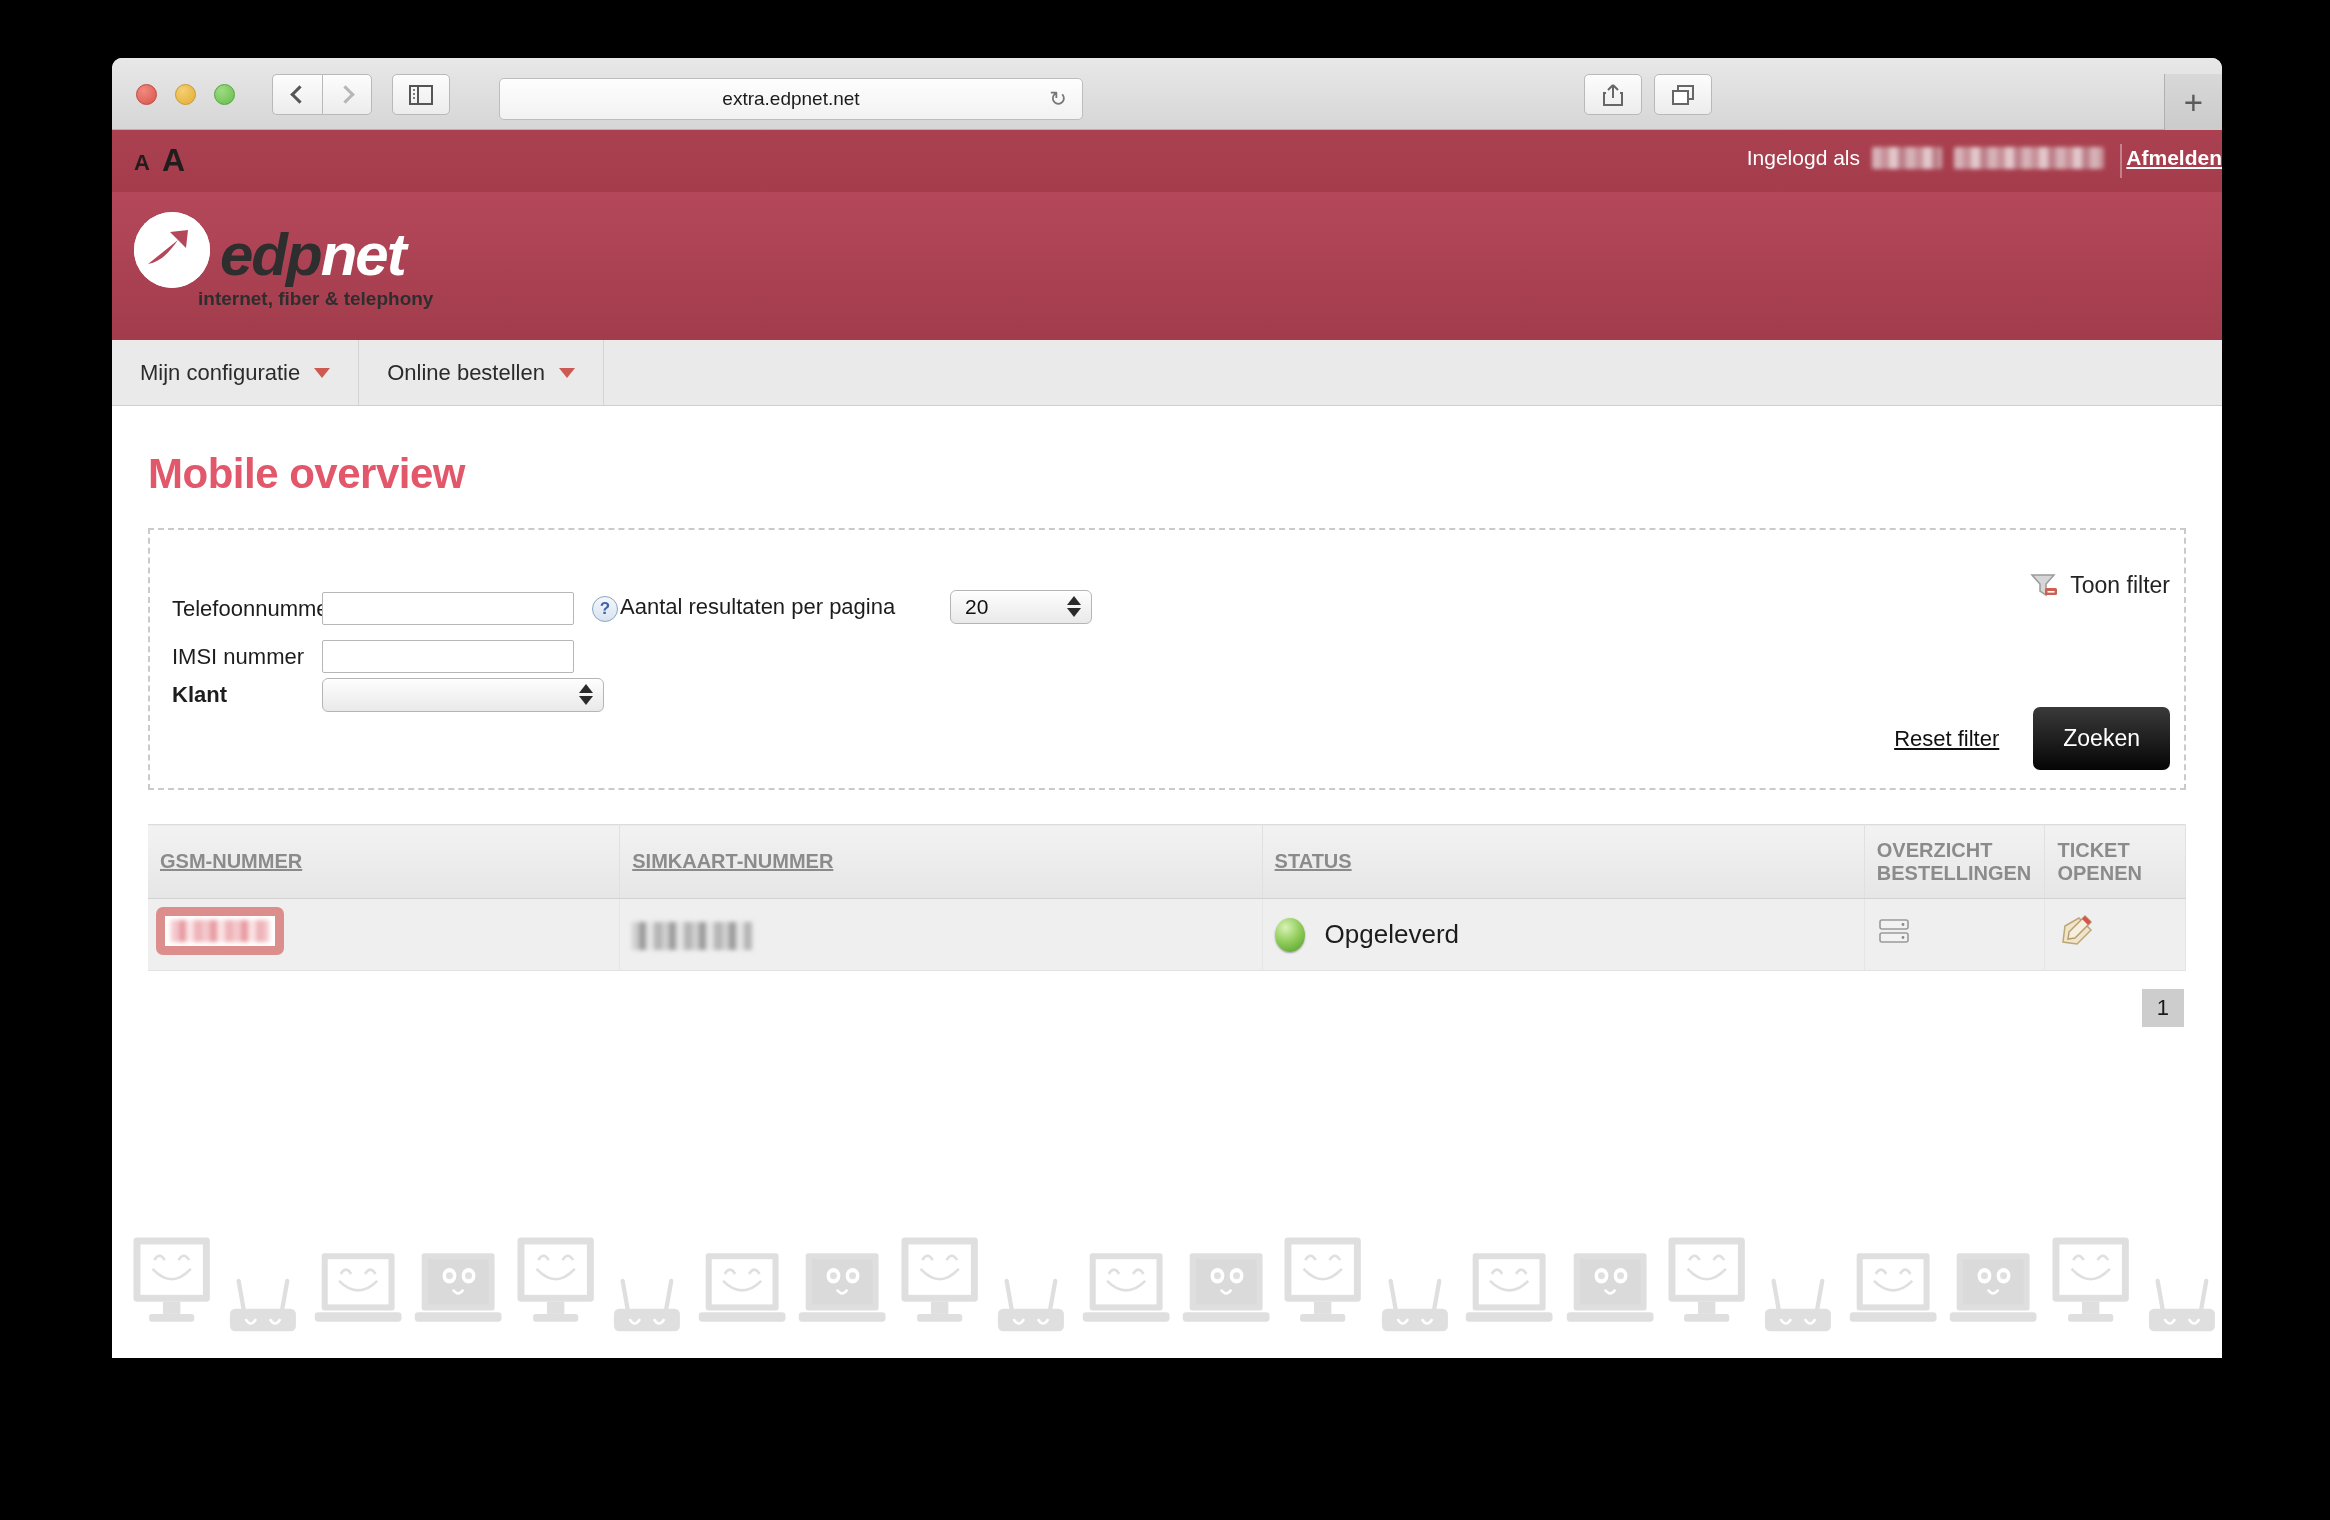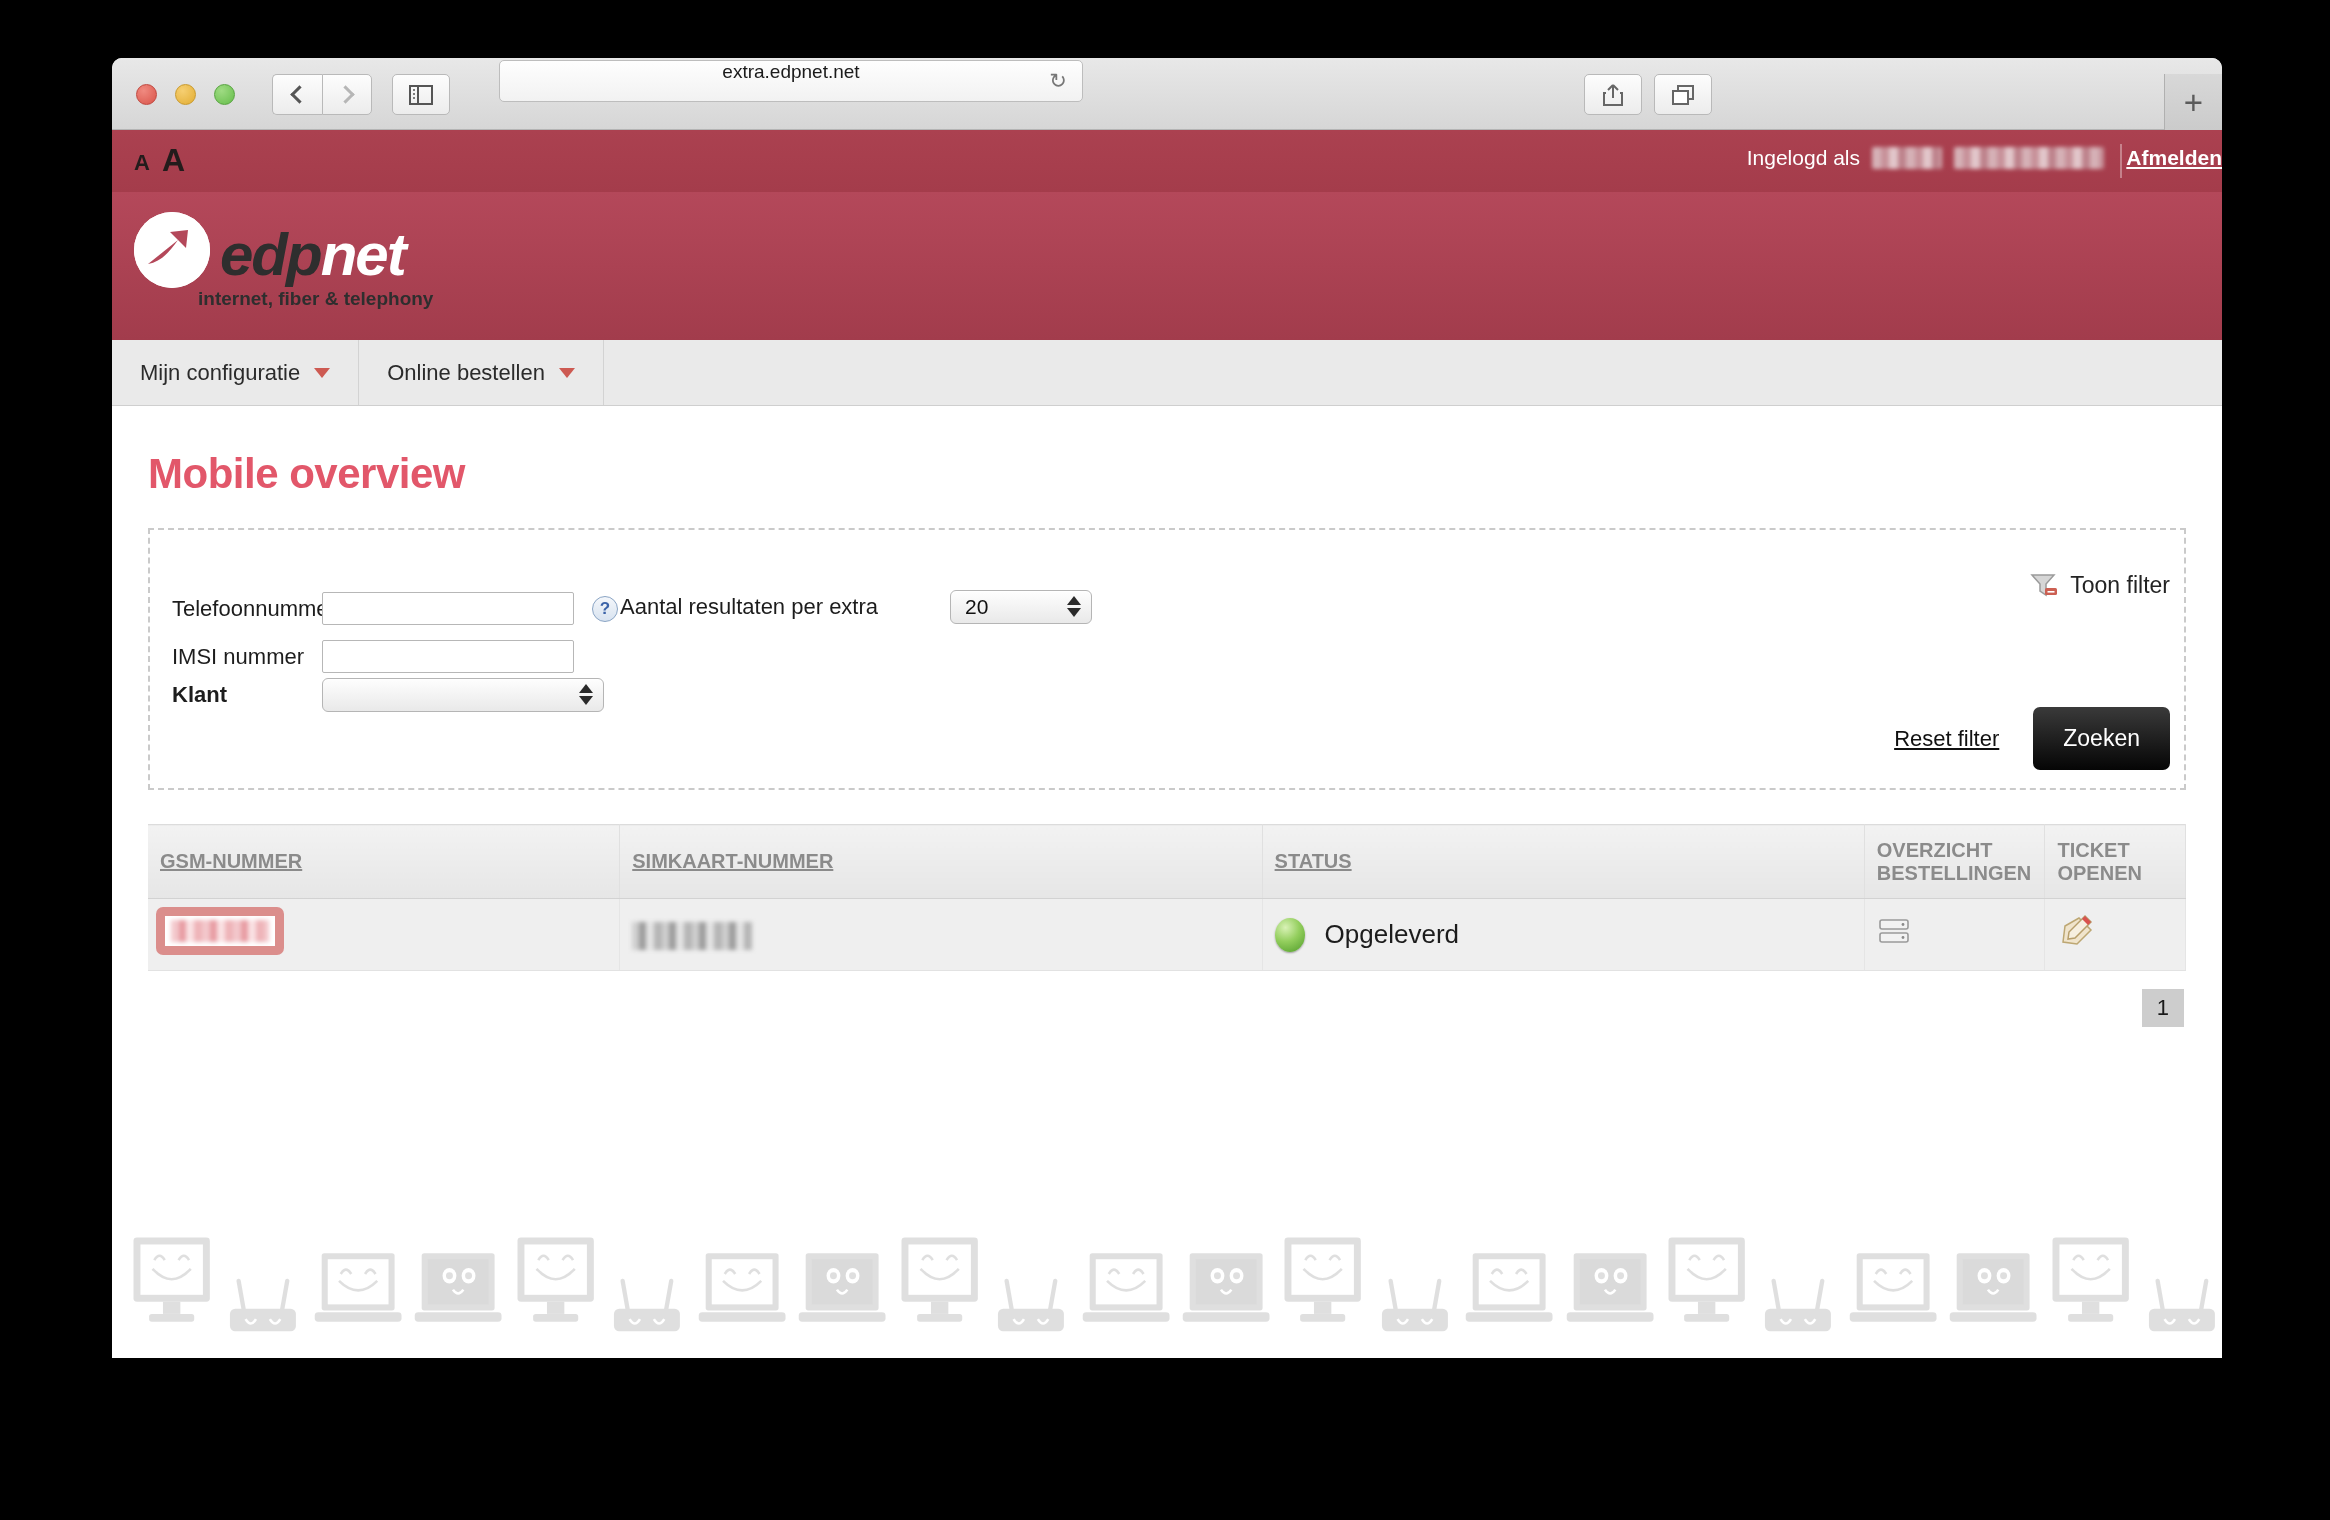--- a/index.html
+++ b/index.html
@@ -56,26 +56,26 @@
   #newtab-button {
     position: absolute; right: 0; top: 16px;
     width: 58px; height: 56px;
     background: linear-gradient(to bottom,#d8d8d8,#cbcbcb);
     border-left: 1px solid #b0b0b0;
     display: flex; align-items: center; justify-content: center;
     color: #5b5b5b; font-size: 33px; line-height: 1;
   }
 
   #address-bar {
-    position: absolute; left: 387px; top: 2px;
+    position: absolute; left: 387px; top: 20px;
     width: 584px; height: 42px;
     background: linear-gradient(to bottom,#fefefe,#f2f2f2);
     border: 1px solid #bdbdbd;
     border-radius: 5px;
-    display: flex; justify-content: center;
+    display: flex; align-items: center; justify-content: center;
   }
   #url-text { font-size: 19px; color: #1b1b1b; }
   #reload-button {
     position: absolute; right: 12px; top: 9px;
     width: 24px; height: 24px; color: #777; font-size: 21px; line-height: 22px; text-align: center;
   }
 
   
   #page { position: relative; height: 1228px; background: #fff; overflow: hidden; }
 
@@ -371,21 +371,21 @@
           <div class="mac-select" id="klant-select">
             <span></span>
             <span class="mac-arrows">
               <span class="ar-up"></span>
                 <span class="ar-down"></span>
             </span>
           </div>
         </div>
 
         <div id="perpage-row">
-          <span id="perpage-label">Aantal resultaten per extra</span>
+          <span id="perpage-label">Aantal resultaten per pagina</span>
           <div class="mac-select" id="perpage-select">
             <span>20</span>
             <span class="mac-arrows">
               <span class="ar-up"></span>
                 <span class="ar-down"></span>
             </span>
           </div>
         </div>
 
         <div id="filter-actions">

